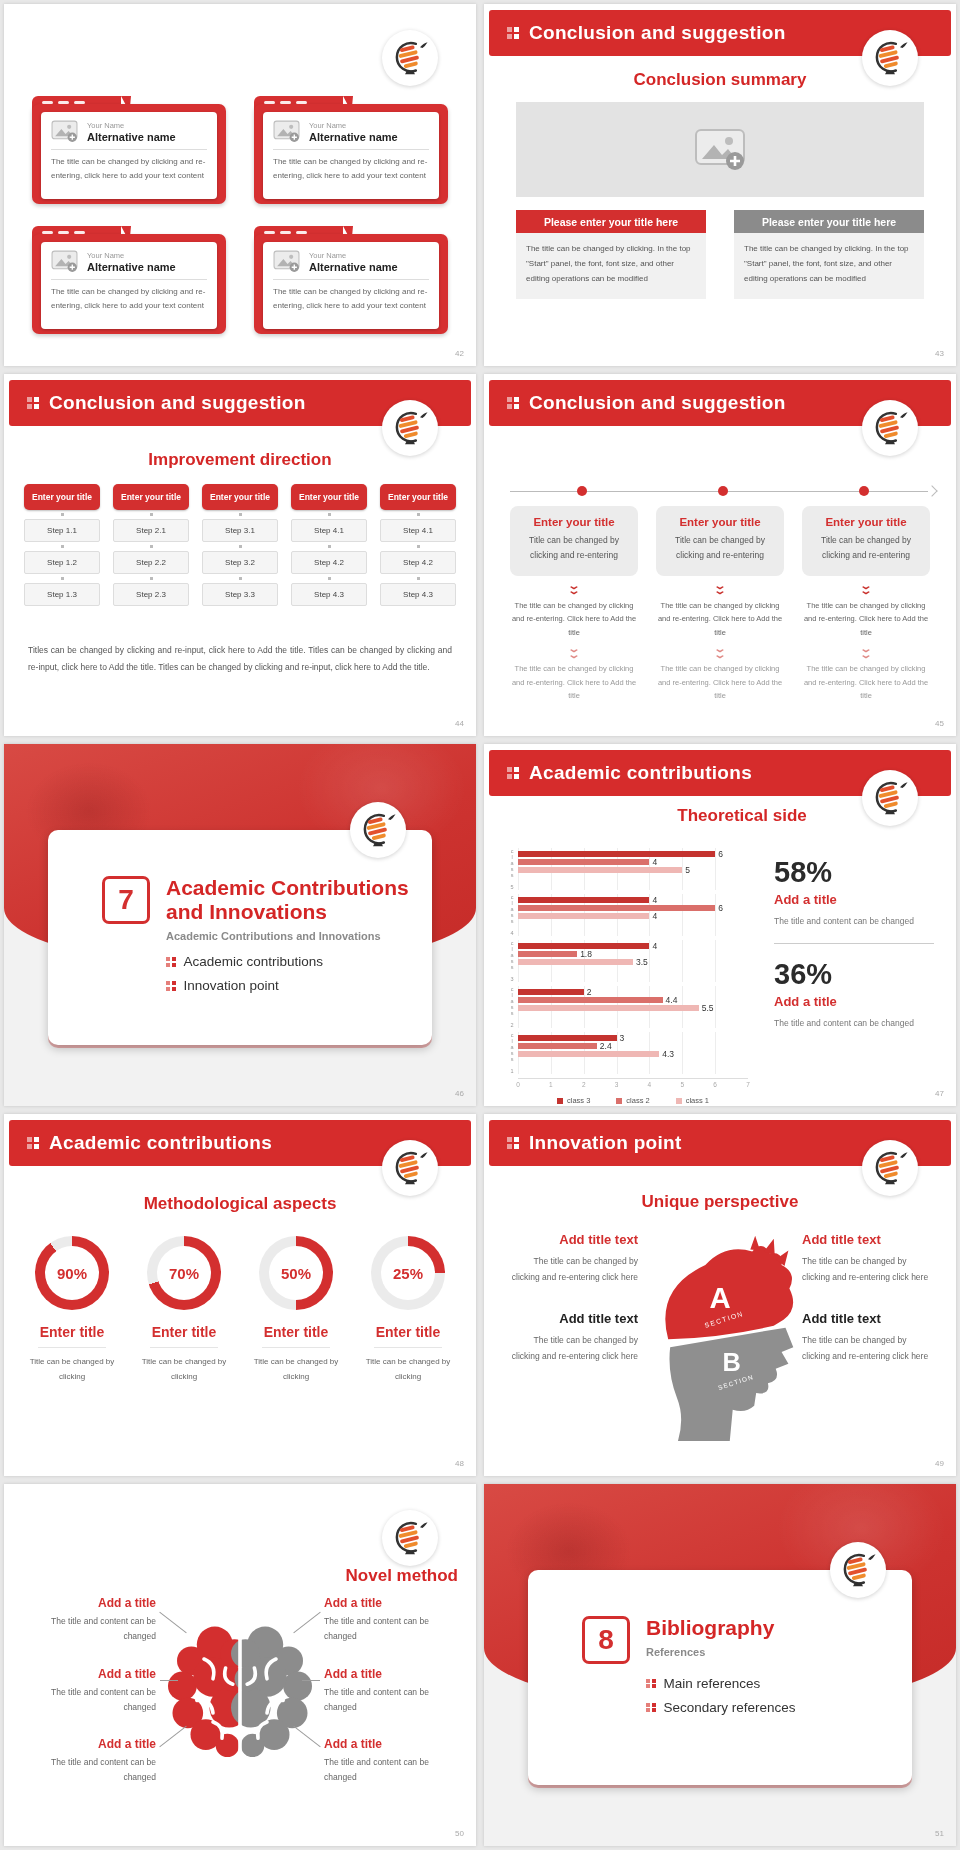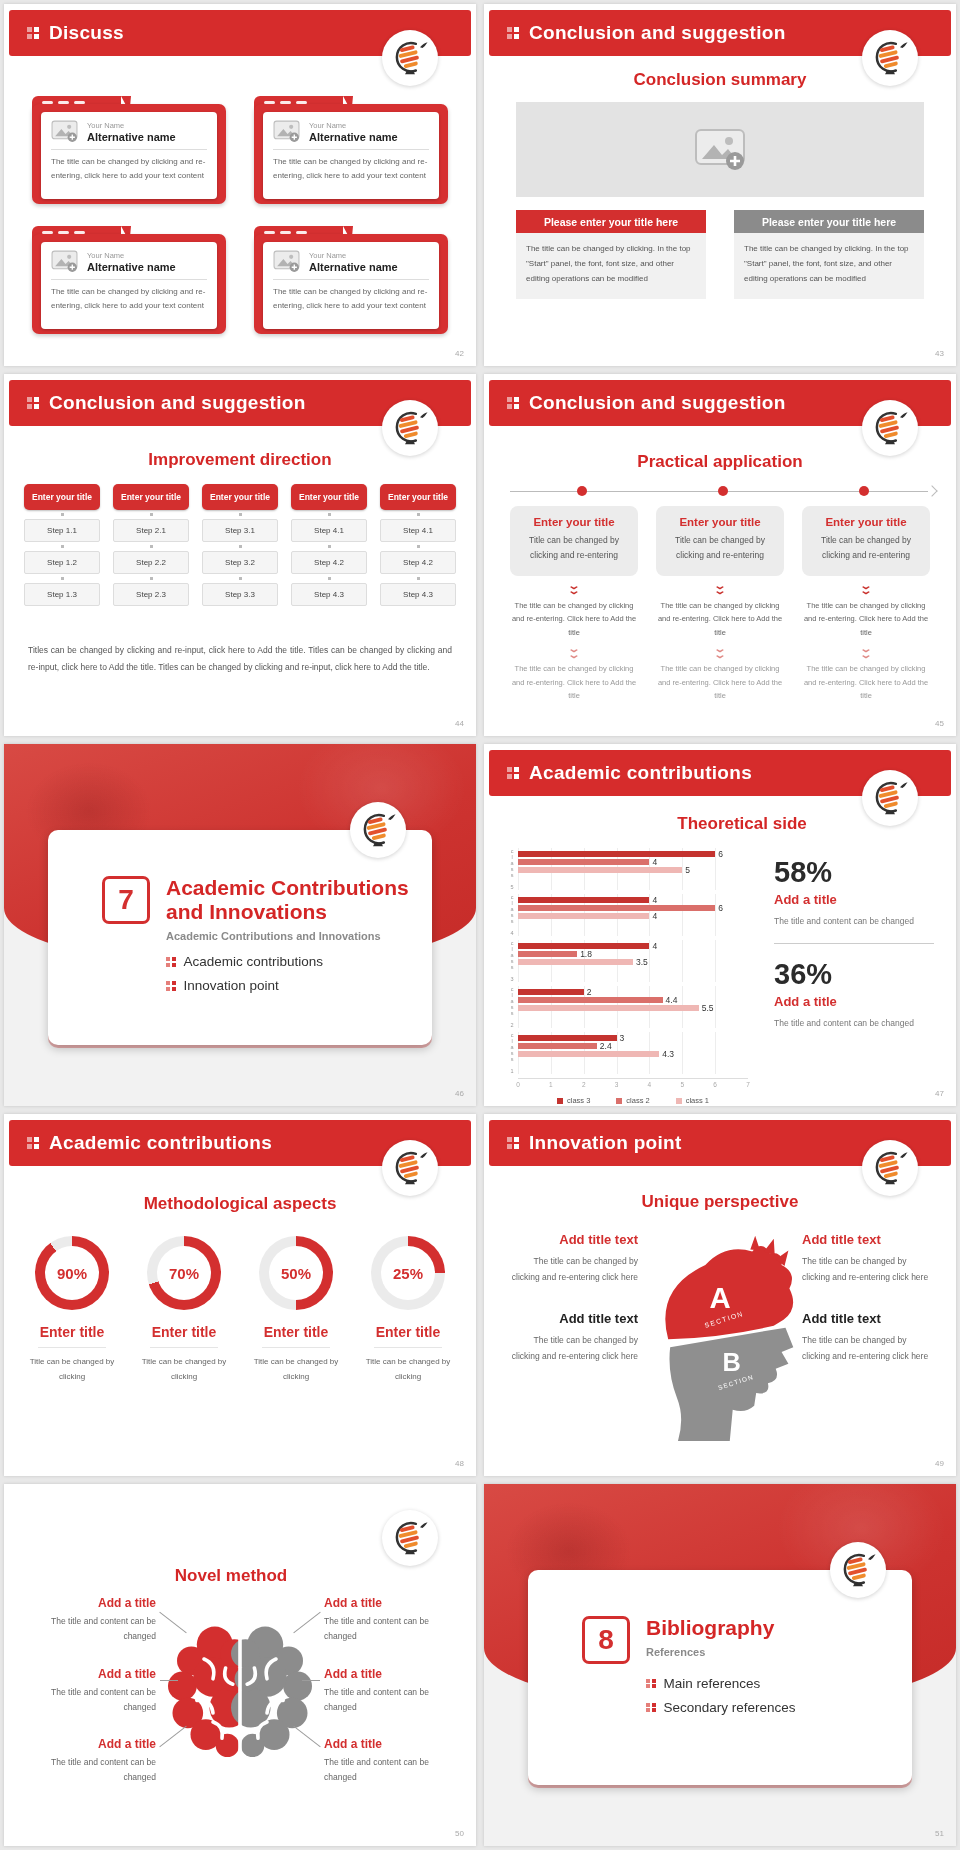--- a/index.html
+++ b/index.html
@@ -172,29 +172,20 @@
     <circle cx="17.5" cy="6.5" r="2" fill="#bdbdbd"></circle>
     <path d="M4 15.5 l6 -7 4 5 3 -3 4 5 Z" fill="#b3b3b3"></path>
     <circle cx="20.5" cy="16.5" r="4.5" fill="#9a9a9a"></circle>
     <path d="M20.5 14 v5 M18 16.5 h5" stroke="#fff" stroke-width="1.3"></path>
   </symbol>
 </svg>
 
 <div class="board">
 
   <div class="slide">
-    <div class="shead">
-      <span class="hicon">
-          <i></i>
-          <i></i>
-          <i></i>
-          <i></i>
-        </span>
-      <span class="htitle">Discuss</span>
-    </div>
     <div class="logo-badge">
         <svg>
           <use href="#globe"></use>
         </svg>
       </div>
     <div class="folders-grid">
       <div class="folder">
         <div class="folder-tab"></div>
           <div class="folder-back"></div>
         <div class="folder-dashes">
@@ -395,21 +386,20 @@
           <i></i>
           <i></i>
         </span>
       <span class="htitle">Conclusion and suggestion</span>
     </div>
     <div class="logo-badge">
         <svg>
           <use href="#globe"></use>
         </svg>
       </div>
-    <div class="stitle" style="position:absolute;top:78px;left:0;right:0;">Practical application</div>
     <div class="timeline">
       <div class="tl-line"></div>
         <div class="tl-arrow"></div>
       <div class="tl-dot" style="left:17%"></div>
       <div class="tl-dot" style="left:50%"></div>
       <div class="tl-dot" style="left:83%"></div>
     </div>
     <div class="prac-cols" id="prac-cols">
         <div class="">
           <div class="prac-card">
@@ -510,21 +500,21 @@
           <i></i>
           <i></i>
         </span>
       <span class="htitle">Academic contributions</span>
     </div>
     <div class="logo-badge">
         <svg>
           <use href="#globe"></use>
         </svg>
       </div>
-    <div class="stitle" style="position:absolute;top:70px;left:0;right:0;margin-left:44px;">Theoretical side</div>
+    <div class="stitle" style="position:absolute;top:62px;left:0;right:0;margin-left:44px;">Theoretical side</div>
     <div class="bc-wrap">
       <div class="bc-chart">
         <div id="bc-rows">
             <div class="bc-row">
               <div class="bc-cat">class 5</div>
               <div class="bc-bars">
                 <div class="bc-bar" style="width: 85.7143%; background: rgb(196, 51, 47);">
                   <span class="bc-val">6</span>
                 </div>
                 <div class="bc-bar" style="width: 57.1429%; background: rgb(218, 111, 106);">
@@ -736,21 +726,21 @@
     </div>
     <div class="pagenum">49</div>
   </div>
 
   <div class="slide">
     <div class="logo-badge">
         <svg>
           <use href="#globe"></use>
         </svg>
       </div>
-    <div class="stitle" style="position:absolute;top:82px;left:0;right:18px;">Novel method</div>
+    <div class="stitle" style="position:absolute;top:82px;left:0;right:18px;text-align:right;">Novel method</div>
     <div class="nov-left" id="nov-left">
         <div class="nblock">
           <div class="nt">Add a title</div>
           <div class="nb">The title and content can be changed</div>
         </div>
         <div class="nblock">
           <div class="nt">Add a title</div>
           <div class="nb">The title and content can be changed</div>
         </div>
         <div class="nblock">

